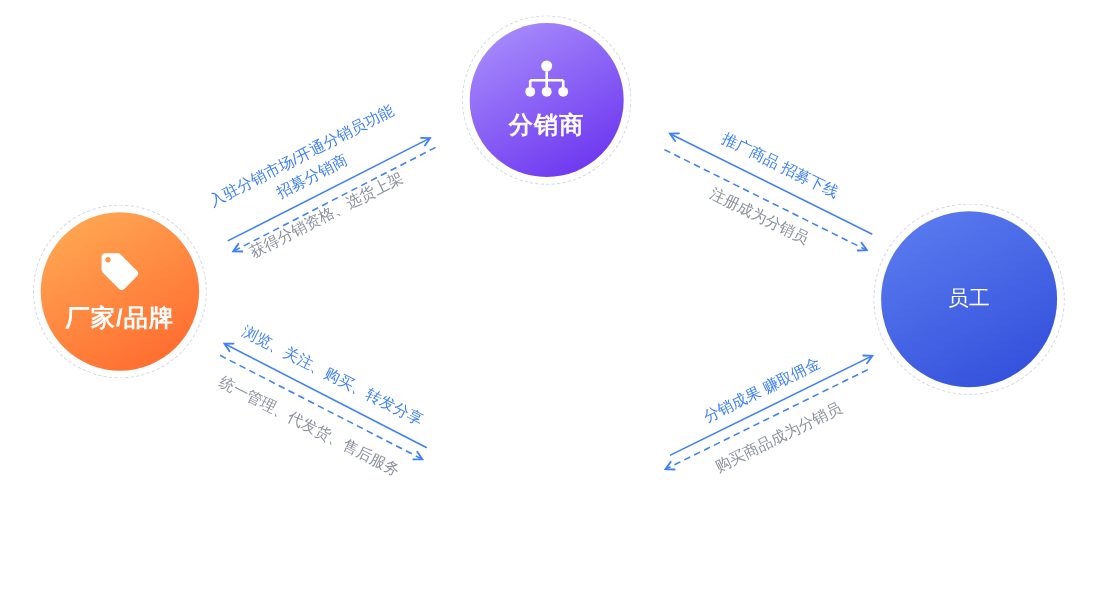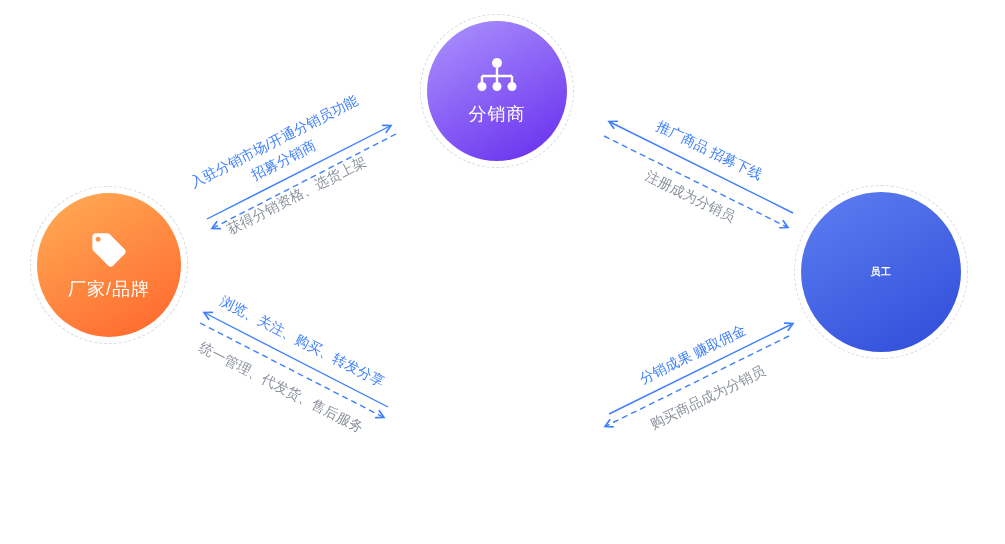--- a/index.html
+++ b/index.html
@@ -26,28 +26,28 @@
     background: transparent;
   }
   .node-inner {
     width: 100%; height: 100%;
     border-radius: 50%;
     display: flex; flex-direction: column;
     align-items: center; justify-content: center;
     gap: 7px;
     color: #ffffff;
   }
-  .node-label { font-size: 18px; font-weight: 400; letter-spacing: 1px; }
+  .node-label { font-size: 22px; font-weight: 700; letter-spacing: 1px; }
 
   .grad-purple { background: linear-gradient(150deg, #a98ffc 5%, #6d36ef 90%); }
   .grad-orange { background: linear-gradient(150deg, #ffaa55 5%, #ff6c2f 90%); }
   .grad-blue   { background: linear-gradient(150deg, #5b7cf0 5%, #3351db 90%); }
   .grad-sky    { background: linear-gradient(150deg, #85c5fa 5%, #4f9df3 90%); }
 
-  .audience-lines { font-size: 10px; font-weight: 700; line-height: 24px; text-align: center; letter-spacing: 0.5px; }
+  .audience-lines { font-size: 19px; font-weight: 400; line-height: 24px; text-align: center; letter-spacing: 0.5px; }
 
   .edge-label {
     position: absolute;
     font-size: 14px;
     color: #3d7ffc;
     white-space: nowrap;
   }
   .edge-label.gray { color: #8b919c; }
   .edge-label.centered { text-align: center; line-height: 21px; }
 </style>

